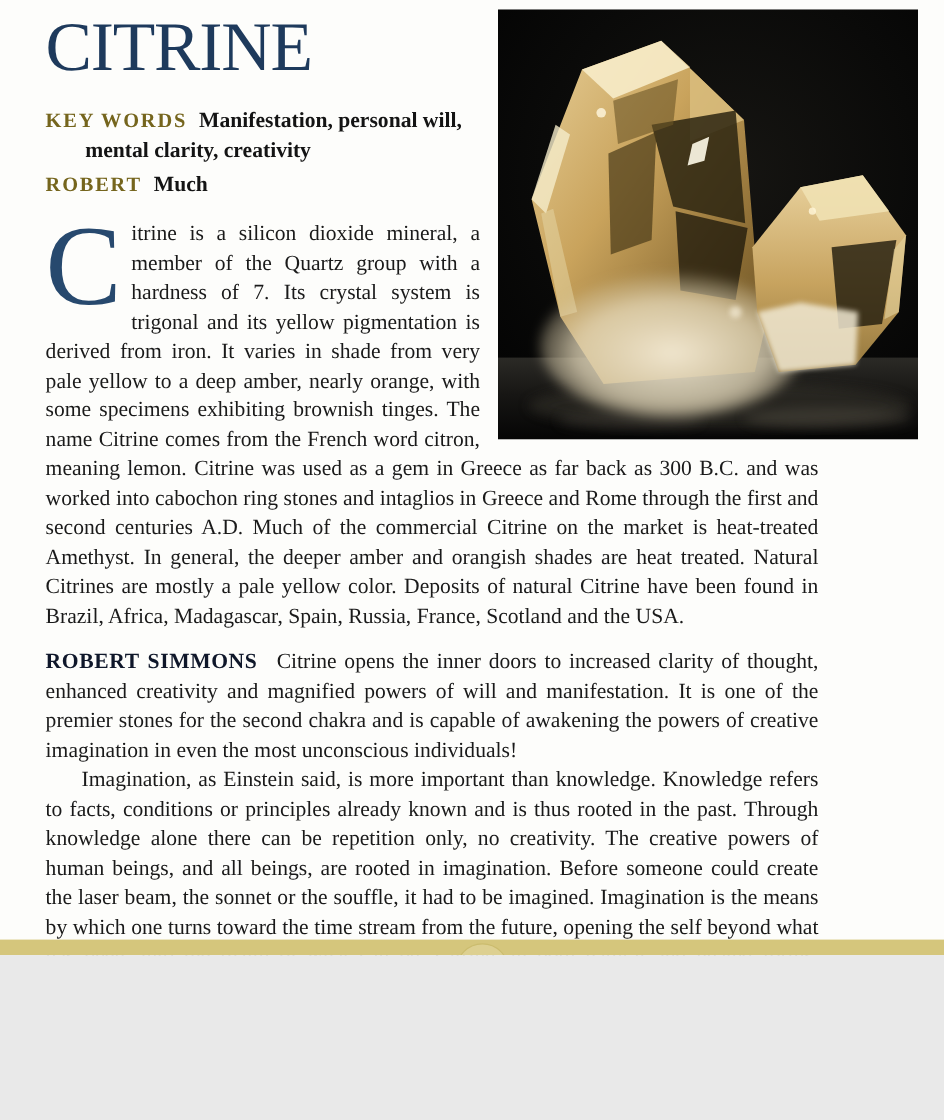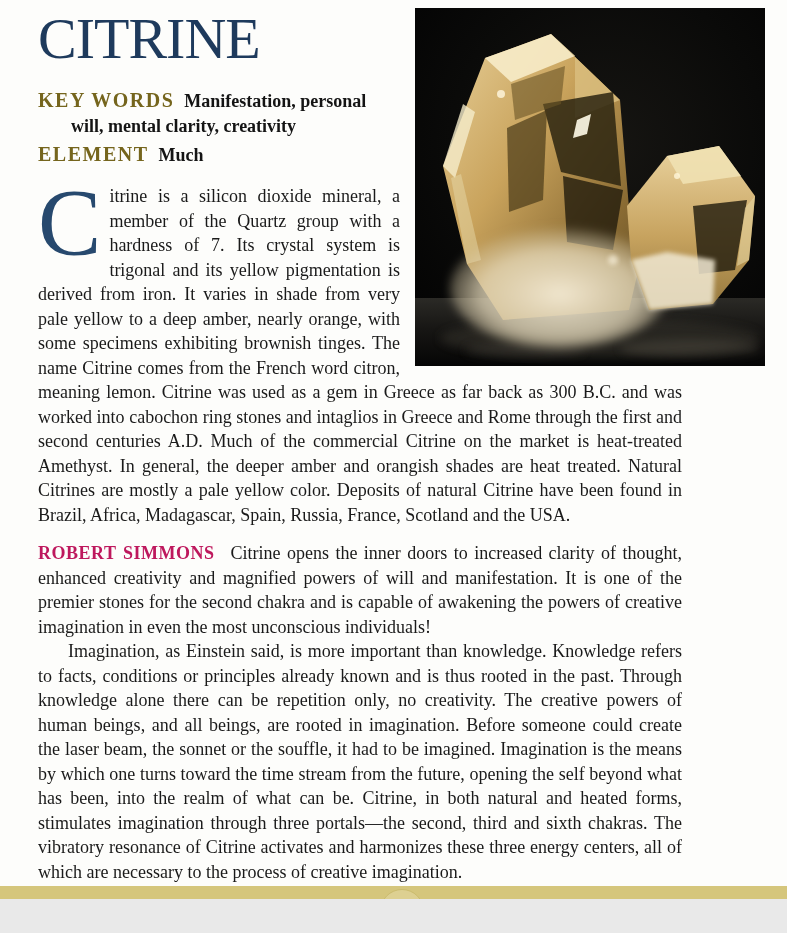--- a/index.html
+++ b/index.html
@@ -1,18 +1,18 @@
 <!DOCTYPE html>
 <html><head>
 <meta charset="utf-8">
 <style>
   html,body { margin:0; padding:0; background:#e9e9e9; }
   .page {
     position:relative;
-    width:787px; height:899px;
+    width:787px; height:796px;
     margin:0 auto;
     background:#fdfdfb;
     overflow:hidden;
     font-family:"Liberation Serif", serif;
     color:#1c1c1c;
   }
   .content { padding:8px 105px 0 38px; }
   .content::after { content:""; display:block; clear:both; }
 
   
@@ -34,21 +34,21 @@
 
   .info-block { margin:0 0 16px 0; }
   .info-row {
     padding-left:33px; text-indent:-33px;
     font-size:18px; line-height:25px;
     font-weight:bold;
     margin-bottom:3px;
   }
   .info-label {
     color:#75651d;
-    font-size:20px;
+    font-size:17px;
     letter-spacing:1.5px;
     margin-right:10px;
   }
   .info-value { color:#141414; }
 
   p.body-par {
     margin:0;
     font-size:18px; line-height:24.5px;
     text-align:justify;
     color:#1a1a1a;
@@ -56,21 +56,21 @@
   p.intro-par { margin-top:4px; }
   .dropcap {
     float:left;
     font-size:95px; line-height:74px;
     padding:2px 8px 0 0;
     color:#27496e;
     font-family:"Liberation Serif", serif;
   }
   p.simmons-par { margin-top:14px; }
   .simmons-lead {
-    color:#be185d;
+    color:#0f172a;
     font-weight:bold;
     letter-spacing:0.5px;
     margin-right:16px;
     white-space:nowrap;
   }
   p.indent-par { text-indent:30px; }
 
   .footer-bar {
     position:absolute;
     left:0; right:0; bottom:0;
@@ -165,21 +165,21 @@
       </svg>
     </figure>
 
     <h1 class="title">CITRINE</h1>
 
     <div class="info-block">
       <div class="info-row">
         <span class="info-label">KEY WORDS</span><span class="info-value">Manifestation, personal will, mental clarity, creativity</span>
       </div>
       <div class="info-row">
-        <span class="info-label">ELEMENT</span><span class="info-value">Much</span>
+        <span class="info-label">ROBERT</span><span class="info-value">Much</span>
       </div>
     </div>
 
     <p class="body-par intro-par">
       <span class="dropcap">C</span><span>itrine is a silicon dioxide mineral, a member of the Quartz group with a hardness of 7. Its crystal system is trigonal and its yellow pigmentation is derived from iron. It varies in shade from very pale yellow to a deep amber, nearly orange, with some specimens exhibiting brownish tinges. The name Citrine comes from the French word citron, meaning lemon. Citrine was used as a gem in Greece as far back as 300 B.C. and was worked into cabochon ring stones and intaglios in Greece and Rome through the first and second centuries A.D. Much of the commercial Citrine on the market is heat-treated Amethyst. In general, the deeper amber and orangish shades are heat treated. Natural Citrines are mostly a pale yellow color. Deposits of natural Citrine have been found in Brazil, Africa, Madagascar, Spain, Russia, France, Scotland and the USA.</span>
     </p>
 
     <p class="body-par simmons-par">
       <span class="simmons-lead">ROBERT SIMMONS</span><span>Citrine opens the inner doors to increased clarity of thought, enhanced creativity and magnified powers of will and manifestation. It is one of the premier stones for the second chakra and is capable of awakening the powers of creative imagination in even the most unconscious individuals!</span>
     </p>

